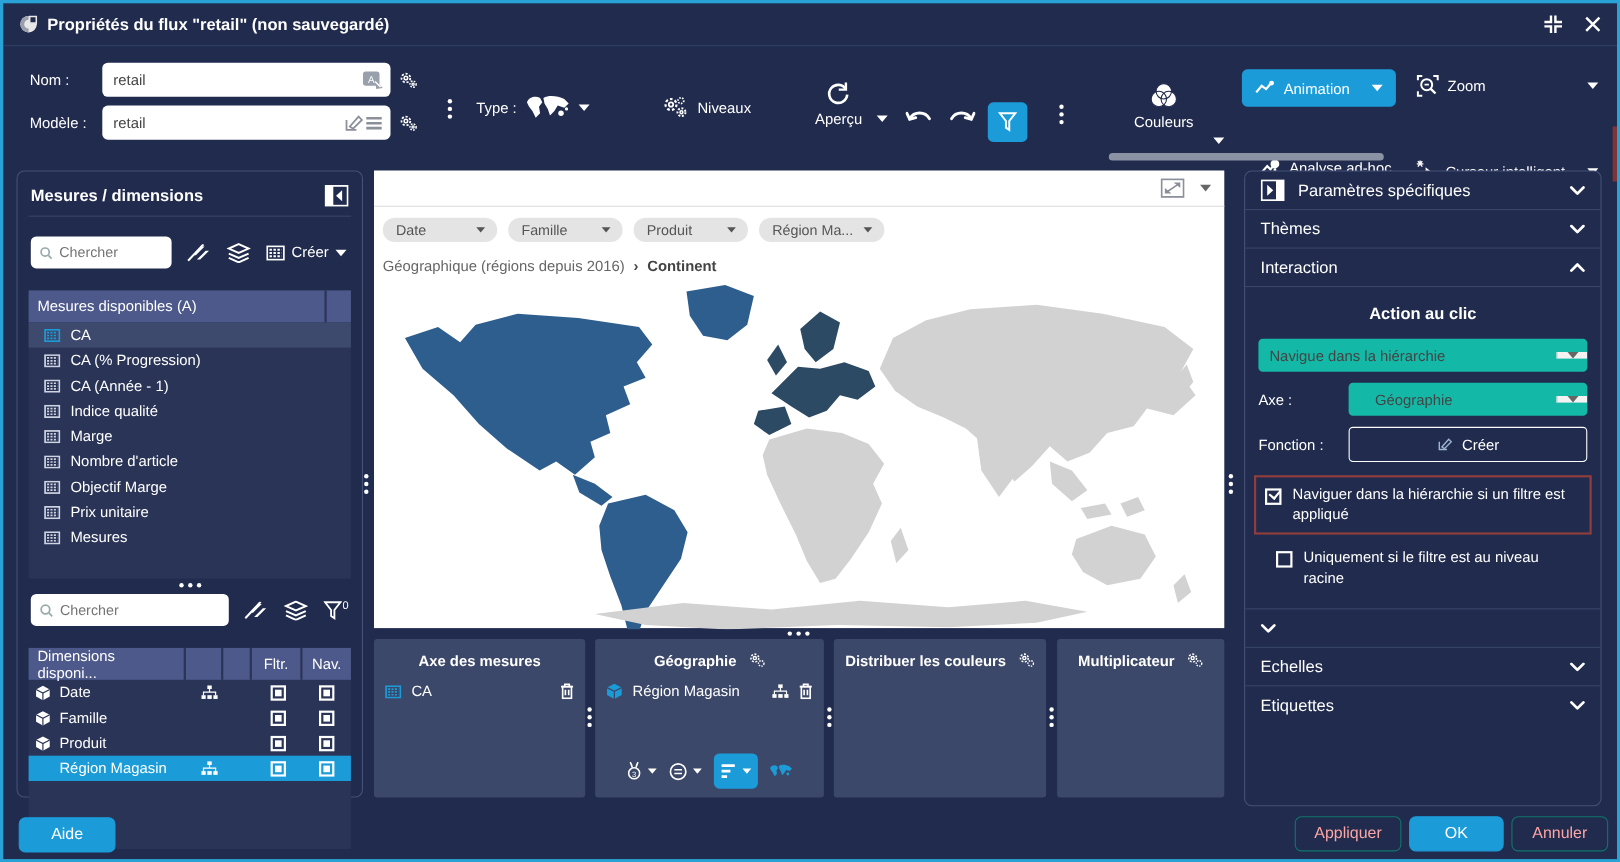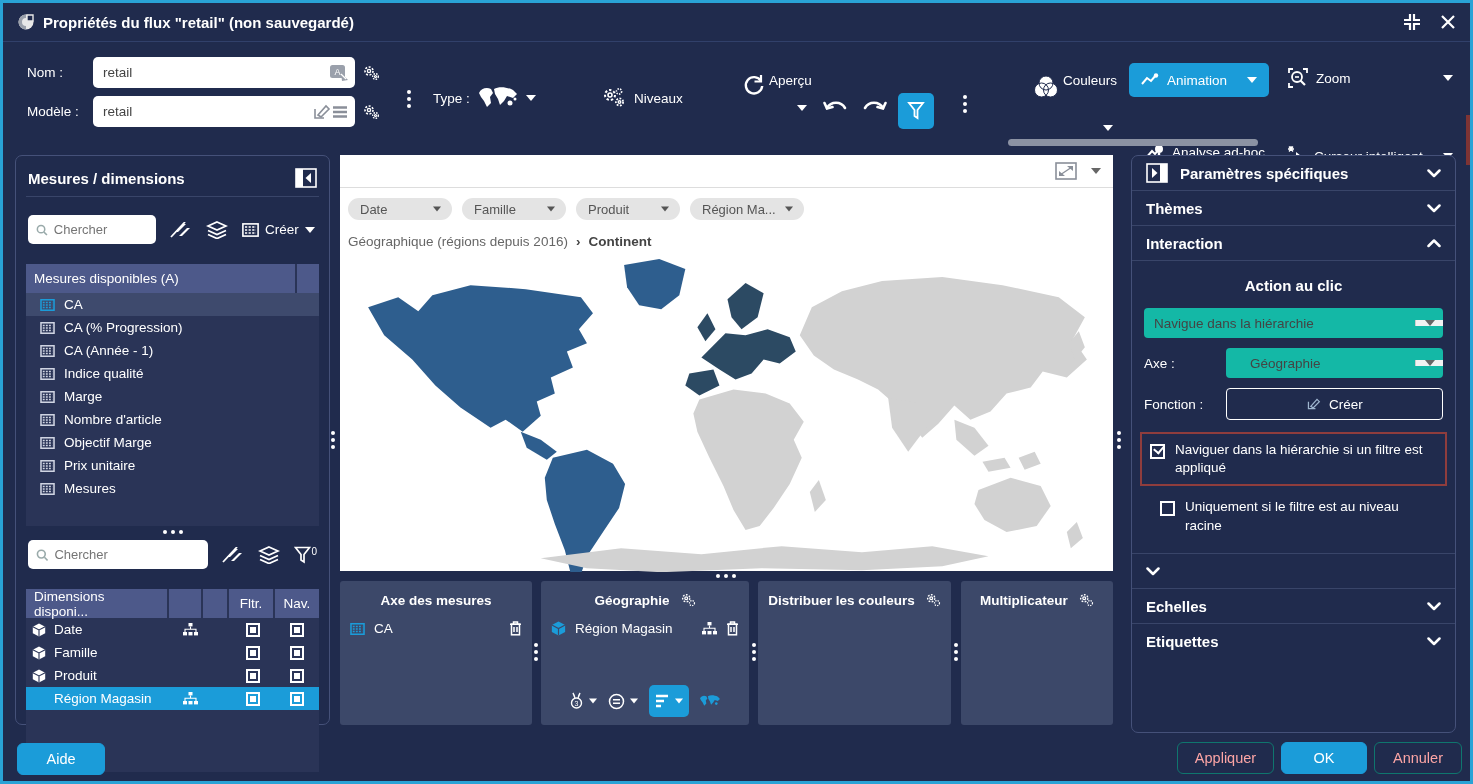--- a/index.html
+++ b/index.html
@@ -27,21 +27,21 @@
   .fieldrow{display:flex;align-items:center;margin-bottom:8px;}
   .fieldrow .flabel{width:66px;font-size:13.5px;}
   .inputwrap{display:flex;align-items:center;background:#fff;border-radius:5px;width:262px;height:31px;
     padding:0 6px 0 10px;color:#444;}
   .inputwrap input{border:0;outline:0;flex:1;font-size:13.5px;color:#444;background:transparent;
     font-family:inherit;min-width:0;}
   .gearbtn{margin-left:7px;color:#fff;}
   .kebab{display:flex;flex-direction:column;gap:3px;align-items:center;}
   .kebab i{width:4px;height:4px;border-radius:50%;background:#fff;display:block;}
   .tool{display:flex;align-items:center;color:#fff;gap:7px;font-size:13.5px;cursor:pointer;}
-  .tool-stack{display:flex;flex-direction:row;align-items:flex-start;gap:2px;cursor:pointer;font-size:13.5px;}
+  .tool-stack{display:flex;flex-direction:column;align-items:center;gap:2px;cursor:pointer;font-size:13.5px;}
   .caret{width:0;height:0;border-left:5px solid transparent;border-right:5px solid transparent;
     border-top:6px solid #fff;display:inline-block;}
   .caret.gray{border-top-color:#666;}
   .filter-active{width:36px;height:36px;background:var(--accent);border-radius:5px;display:flex;
     align-items:center;justify-content:center;}
   .anim-btn{display:flex;align-items:center;gap:8px;background:var(--accent);border-radius:5px;
     height:34px;padding:0 12px;width:140px;}
   .anim-btn .lbl{flex:1;font-size:13.5px;}
   .hscroll{position:absolute;left:1005px;top:96px;width:250px;height:7px;border-radius:4px;background:#8b92a3;}
   .vscroll-red{position:absolute;right:0;top:112px;width:4px;height:50px;background:#7e3434;}
@@ -99,21 +99,21 @@
   .geo-foot{position:absolute;left:0;right:0;bottom:8px;display:flex;align-items:center;justify-content:center;gap:10px;}
   .geo-foot .mini{display:flex;align-items:center;gap:4px;}
   .sortbtn{width:40px;height:32px;background:var(--accent);border-radius:5px;display:flex;align-items:center;
     justify-content:center;gap:4px;}
   .vdots{position:absolute;display:flex;flex-direction:column;gap:3px;}
   .vdots i{width:4px;height:4px;border-radius:50%;background:#fff;}
 
   
   .right{left:1128px;top:152px;width:325px;height:578px;}
   .sect{display:flex;align-items:center;height:35px;padding:0 14px;border-bottom:1px solid var(--divider);
-    font-weight:bold;font-size:15px;cursor:pointer;}
+    font-weight:normal;font-size:15px;cursor:pointer;}
   .sect .grow{flex:1;}
   .interaction-body{padding:12px 12px 10px;border-bottom:1px solid var(--divider);height:293px;}
   .ab-title{text-align:center;font-weight:bold;font-size:15px;margin:4px 0 14px;}
   .selectbox{display:flex;align-items:center;background:#14b8a6;border-radius:4px;overflow:hidden;height:30px;color:#444;}
   .selectbox .val{flex:1;display:flex;align-items:center;padding:0 10px;font-size:13.5px;}
   .selectbox .arr{width:28px;border-left:1px solid #ccc;background:#f2f2f2;display:flex;align-items:center;justify-content:center;}
   .formrow{display:flex;align-items:center;gap:10px;margin-top:10px;}
   .formrow .fl{font-size:13.5px;width:72px;}
   .formrow .selectbox{flex:1;}
   .creer-btn{flex:1;height:32px;border:1px solid #fff;border-radius:4px;display:flex;align-items:center;

